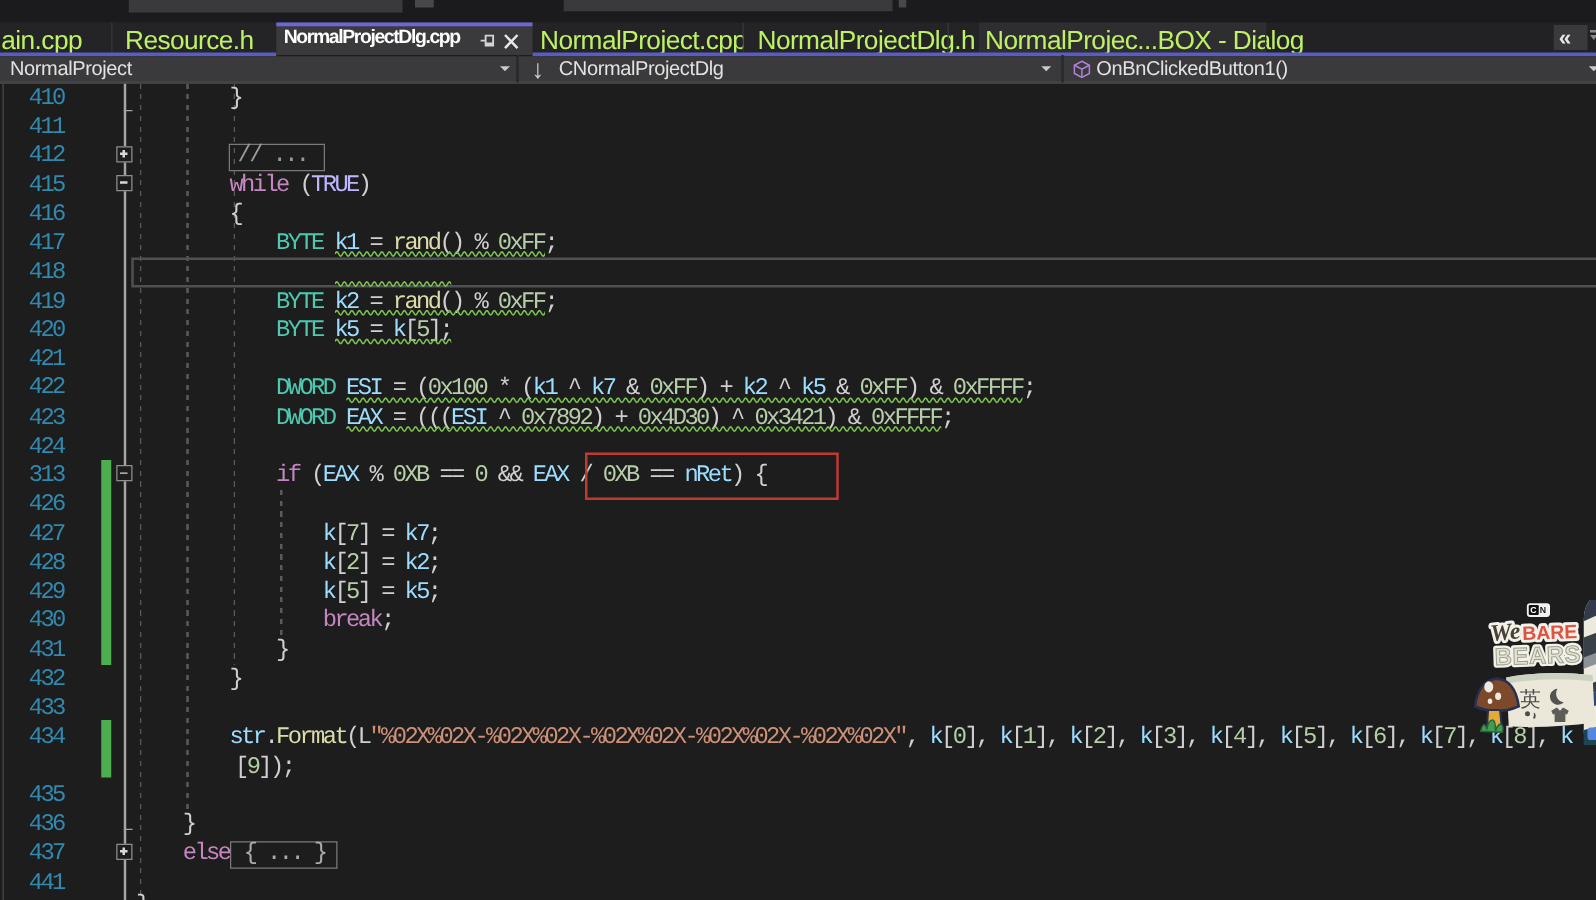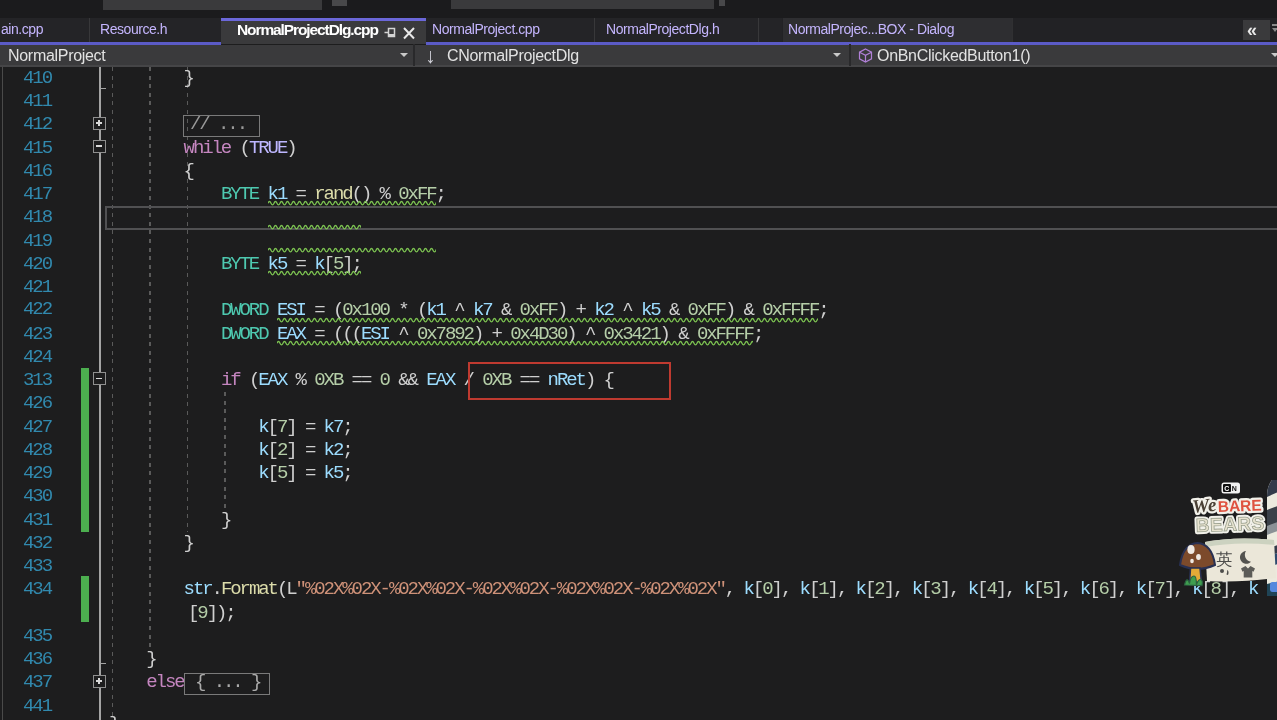--- a/index.html
+++ b/index.html
@@ -1,18 +1,18 @@
 <!DOCTYPE html>
 <html><head><meta charset="utf-8"><style>
 *{margin:0;padding:0;box-sizing:border-box}
 body{width:1277px;height:720px;overflow:hidden;background:#1d1d1e;font-family:"Liberation Sans",sans-serif;position:relative}
 #root{position:absolute;left:0;top:0;width:1277px;height:720px;overflow:hidden}
 .abs{position:absolute}
 .tab{position:absolute;top:18.3px;height:25.7px;background:#242427}
-.tabtxt{position:absolute;top:20.8px;font-size:14px;letter-spacing:-0.45px;color:#c4b5fd;white-space:pre}
+.tabtxt{position:absolute;top:20.8px;font-size:21px;letter-spacing:-0.45px;color:#bef264;white-space:pre}
 .ln{position:absolute;left:0;width:51px;text-align:right;font-family:"Liberation Mono",monospace;font-size:19px;letter-spacing:-2.07px;line-height:23.25px;color:#3189ae}
 .cr{position:absolute;left:108.9px;font-family:"Liberation Mono",monospace;font-size:19px;letter-spacing:-2.07px;line-height:23.25px;white-space:pre;color:#cfcfcf}
 .cr i,.ln i{font-style:normal}
 i.p{color:#cfcfcf} i.k{color:#c586c0} i.t{color:#4ec9b0} i.v{color:#9cdcfe}
 i.f{color:#dcdcaa} i.n{color:#b5cea8} i.s{color:#ce9178} i.m{color:#beb7ff} i.lf{color:#9a9ae0}
 .fb{position:absolute;left:93px;width:13px;height:13px;border:1.6px solid #8f8f8f;background:#1d1d1e;z-index:5}
 .fb .fh{position:absolute;left:2px;top:4.6px;width:6px;height:1.6px;background:#d8d8d8}
 .fb .fv{position:absolute;left:4.2px;top:2.4px;width:1.6px;height:6px;background:#d8d8d8}
 .vsep{position:absolute;top:44px;height:22px;width:2px;background:#29292b}
 .navtxt{position:absolute;top:46.5px;font-size:16px;letter-spacing:-0.3px;color:#e2e2e2;white-space:pre}
@@ -37,21 +37,21 @@
 <div class="tabtxt" style="left:788px">NormalProjec...BOX - Dialog</div>
 
 <div class="abs" style="left:89px;top:18.3px;width:1.2px;height:23.7px;background:#38383a"></div>
 <div class="abs" style="left:594px;top:18.3px;width:1.2px;height:23.7px;background:#38383a"></div>
 <div class="abs" style="left:758px;top:18.3px;width:1.2px;height:23.7px;background:#38383a"></div>
 <div class="abs" style="left:1012px;top:18.3px;width:1.2px;height:23.7px;background:#303032"></div>
 <div class="abs" style="left:0;top:42px;width:221px;height:2.5px;background:#5b5bc7"></div>
 <div class="abs" style="left:425.5px;top:42px;width:851.5px;height:2.5px;background:#5b5bc7"></div>
 <div class="abs" style="left:221px;top:18.3px;width:204.5px;height:25.7px;background:#3a3a3c"></div>
 <div class="abs" style="left:221px;top:18.3px;width:204.5px;height:2.4px;background:#6b67d9"></div>
-<div class="abs" style="left:237px;top:20.6px;font-size:15.5px;font-weight:bold;letter-spacing:-1.1px;color:#ffffff;white-space:pre">NormalProjectDlg.cpp</div>
+<div class="abs" style="left:227px;top:20.6px;font-size:15.5px;font-weight:bold;letter-spacing:-1.1px;color:#ffffff;white-space:pre">NormalProjectDlg.cpp</div>
 <svg class="abs" style="left:384px;top:26px" width="14" height="13" viewBox="0 0 14 13">
  <path d="M0.5 6.5 L4.5 6.5" stroke="#d4d4d4" stroke-width="1.5"></path>
  <path d="M4.5 2.5 L10.5 2.5 L10.5 10.5 L4.5 10.5 Z" fill="none" stroke="#d4d4d4" stroke-width="1.5"></path>
  <path d="M4.5 8 L10.5 8 L10.5 10.5 L4.5 10.5 Z" fill="#d4d4d4"></path>
     </svg>
 <svg class="abs" style="left:402px;top:26px" width="14" height="14" viewBox="0 0 14 14">
  <path d="M2 2 L12 12.5 M12 2 L2 12.5" stroke="#e8e8e8" stroke-width="2"></path>
     </svg>
 <div class="abs" style="left:1243px;top:20px;width:26.5px;height:19.5px;background:#3a3a3c"></div>
 <div class="abs" style="left:1247px;top:20px;font-size:18px;font-weight:bold;color:#e8e8e8">«</div>
@@ -111,27 +111,29 @@
 <div class="ln" style="top:578.3px">434</div>
 <div class="ln" style="top:624.8px">435</div>
 <div class="ln" style="top:648.0px">436</div>
 <div class="ln" style="top:671.3px">437</div>
 <div class="ln" style="top:694.5px">441</div>
 
 <div class="cr" style="top:66.8px">        <i class="p">}</i></div>
 <div class="cr" style="top:136.6px">        <i class="k">while</i><i class="p"> (</i><i class="m">TRUE</i><i class="p">)</i></div>
 <div class="cr" style="top:159.8px">        <i class="p">{</i></div>
 <div class="cr" style="top:183.1px">            <i class="t">BYTE</i><i class="p"> </i><i class="v">k1</i><i class="p"> = </i><i class="f">rand</i><i class="p">() % </i><i class="n">0xFF</i><i class="p">;</i></div>
+<div class="cr" style="top:229.6px">            <i class="t">BYTE</i><i class="p"> </i><i class="v">k2</i><i class="p"> = </i><i class="f">rand</i><i class="p">() % </i><i class="n">0xFF</i><i class="p">;</i></div>
 <div class="cr" style="top:252.8px">            <i class="t">BYTE</i><i class="p"> </i><i class="v">k5</i><i class="p"> = </i><i class="v">k</i><i class="p">[</i><i class="n">5</i><i class="p">]</i><i class="p">;</i></div>
 <div class="cr" style="top:299.3px">            <i class="t">DWORD</i><i class="p"> </i><i class="v">ESI</i><i class="p"> = (</i><i class="n">0x100</i><i class="p"> * (</i><i class="v">k1</i><i class="p"> ^ </i><i class="v">k7</i><i class="p"> &amp; </i><i class="n">0xFF</i><i class="p">) + </i><i class="v">k2</i><i class="p"> ^ </i><i class="v">k5</i><i class="p"> &amp; </i><i class="n">0xFF</i><i class="p">) &amp; </i><i class="n">0xFFFF</i><i class="p">;</i></div>
 <div class="cr" style="top:322.6px">            <i class="t">DWORD</i><i class="p"> </i><i class="v">EAX</i><i class="p"> = (((</i><i class="v">ESI</i><i class="p"> ^ </i><i class="n">0x7892</i><i class="p">) + </i><i class="n">0x4D30</i><i class="p">) ^ </i><i class="n">0x3421</i><i class="p">) &amp; </i><i class="n">0xFFFF</i><i class="p">;</i></div>
 <div class="cr" style="top:369.1px">            <i class="k">if</i><i class="p"> (</i><i class="v">EAX</i><i class="p"> % </i><i class="n">0XB</i><i class="p"> == </i><i class="n">0</i><i class="p"> &amp;&amp; </i><i class="v">EAX</i><i class="p"> / </i><i class="n">0XB</i><i class="p"> == </i><i class="v">nRet</i><i class="p">) {</i></div>
 <div class="cr" style="top:415.6px">                <i class="v">k</i><i class="p">[</i><i class="n">7</i><i class="p">]</i><i class="p"> = </i><i class="v">k7</i><i class="p">;</i></div>
 <div class="cr" style="top:438.8px">                <i class="v">k</i><i class="p">[</i><i class="n">2</i><i class="p">]</i><i class="p"> = </i><i class="v">k2</i><i class="p">;</i></div>
 <div class="cr" style="top:462.1px">                <i class="v">k</i><i class="p">[</i><i class="n">5</i><i class="p">]</i><i class="p"> = </i><i class="v">k5</i><i class="p">;</i></div>
+<div class="cr" style="top:485.3px">                <i class="k">break</i><i class="p">;</i></div>
 <div class="cr" style="top:508.6px">            <i class="p">}</i></div>
 <div class="cr" style="top:531.8px">        <i class="p">}</i></div>
 <div class="cr" style="top:578.3px">        <i class="v">str</i><i class="p">.</i><i class="f">Format</i><i class="p">(L</i><i class="s">"%02X%02X-%02X%02X-%02X%02X-%02X%02X-%02X%02X"</i><i class="p">, </i><i class="v">k</i><i class="p">[</i><i class="n">0</i><i class="p">]</i><i class="p">, </i><i class="v">k</i><i class="p">[</i><i class="n">1</i><i class="p">]</i><i class="p">, </i><i class="v">k</i><i class="p">[</i><i class="n">2</i><i class="p">]</i><i class="p">, </i><i class="v">k</i><i class="p">[</i><i class="n">3</i><i class="p">]</i><i class="p">, </i><i class="v">k</i><i class="p">[</i><i class="n">4</i><i class="p">]</i><i class="p">, </i><i class="v">k</i><i class="p">[</i><i class="n">5</i><i class="p">]</i><i class="p">, </i><i class="v">k</i><i class="p">[</i><i class="n">6</i><i class="p">]</i><i class="p">, </i><i class="v">k</i><i class="p">[</i><i class="n">7</i><i class="p">]</i><i class="p">, </i><i class="v">k</i><i class="p">[</i><i class="n">8</i><i class="p">]</i><i class="p">, </i><i class="v">k</i></div>
 <div class="cr" style="top:648.0px">    <i class="p">}</i></div>
 <div class="cr" style="top:671.3px">    <i class="k">else</i></div>
 <div class="cr" style="top:717.8px"><i class="p">}</i></div>
 <div class="cr" style="top:601.5px;left:188px"><i class="p">[</i><i class="n">9</i><i class="p">]);</i></div>
 
 <svg class="abs" style="left:267.5px;top:200.4px" width="168" height="7" viewBox="0 0 168 7">
       <path d="M0,3.2 q1.5,-3.4 3,0 q1.5,3.4 3,0 q1.5,-3.4 3,0 q1.5,3.4 3,0 q1.5,-3.4 3,0 q1.5,3.4 3,0 q1.5,-3.4 3,0 q1.5,3.4 3,0 q1.5,-3.4 3,0 q1.5,3.4 3,0 q1.5,-3.4 3,0 q1.5,3.4 3,0 q1.5,-3.4 3,0 q1.5,3.4 3,0 q1.5,-3.4 3,0 q1.5,3.4 3,0 q1.5,-3.4 3,0 q1.5,3.4 3,0 q1.5,-3.4 3,0 q1.5,3.4 3,0 q1.5,-3.4 3,0 q1.5,3.4 3,0 q1.5,-3.4 3,0 q1.5,3.4 3,0 q1.5,-3.4 3,0 q1.5,3.4 3,0 q1.5,-3.4 3,0 q1.5,3.4 3,0 q1.5,-3.4 3,0 q1.5,3.4 3,0 q1.5,-3.4 3,0 q1.5,3.4 3,0 q1.5,-3.4 3,0 q1.5,3.4 3,0 q1.5,-3.4 3,0 q1.5,3.4 3,0 q1.5,-3.4 3,0 q1.5,3.4 3,0 q1.5,-3.4 3,0 q1.5,3.4 3,0 q1.5,-3.4 3,0 q1.5,3.4 3,0 q1.5,-3.4 3,0 q1.5,3.4 3,0 q1.5,-3.4 3,0 q1.5,3.4 3,0 q1.5,-3.4 3,0 q1.5,3.4 3,0 q1.5,-3.4 3,0 q1.5,3.4 3,0 q1.5,-3.4 3,0 q1.5,3.4 3,0 q1.5,-3.4 3,0 q1.5,3.4 3,0 q1.5,-3.4 3,0 q1.5,3.4 3,0 q1.5,-3.4 3,0 q1.5,3.4 3,0" fill="none" stroke="#7cc251" stroke-width="1.3"></path>

